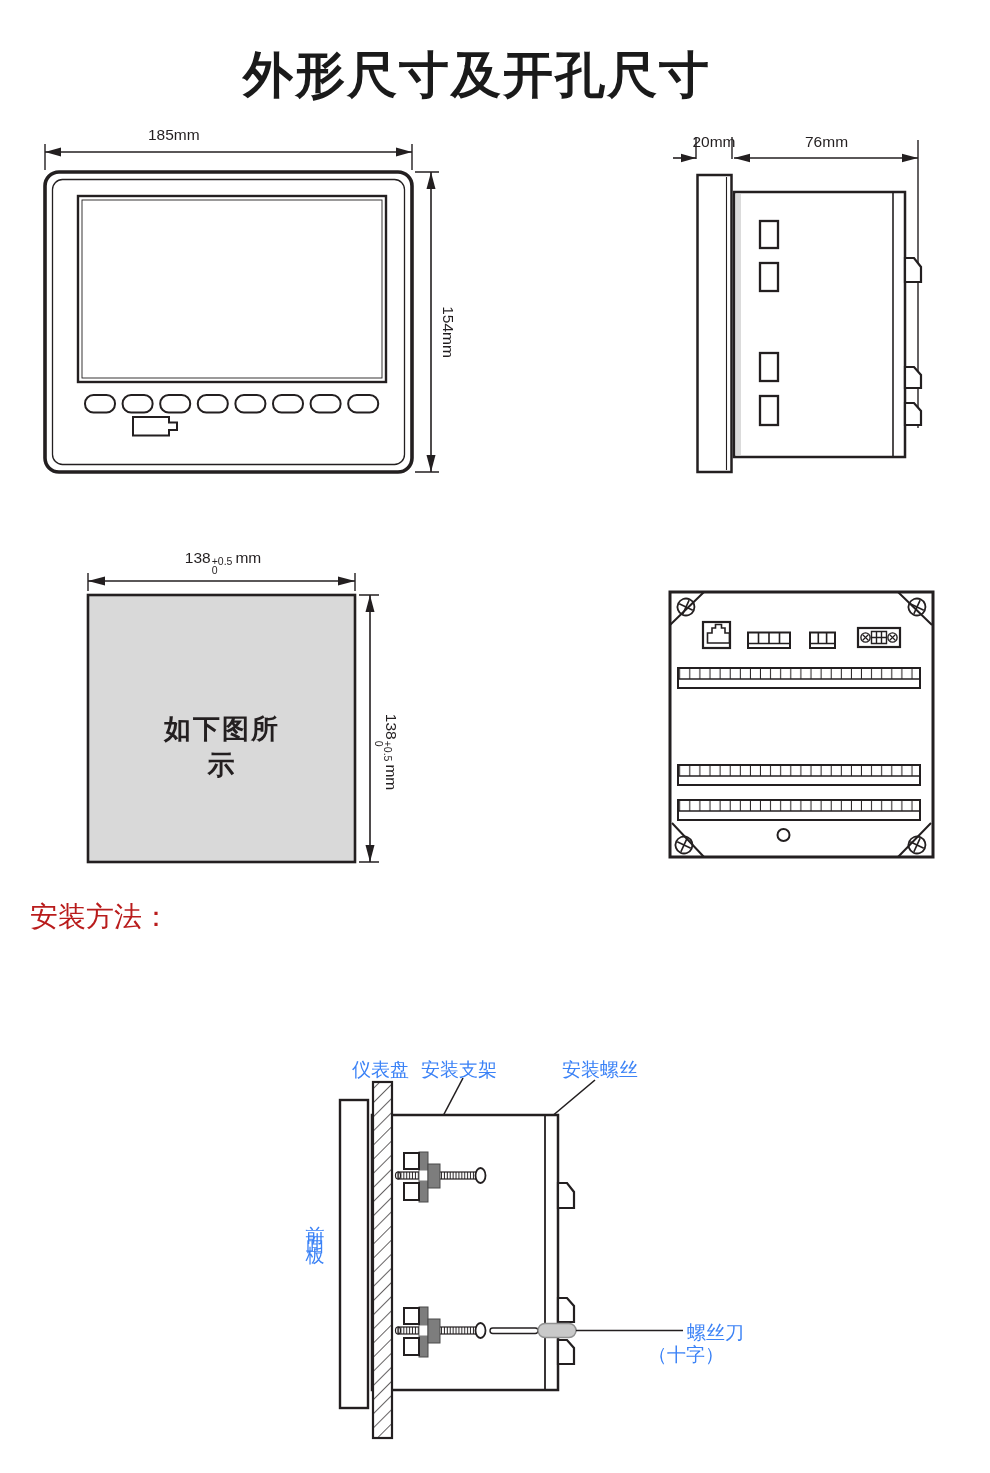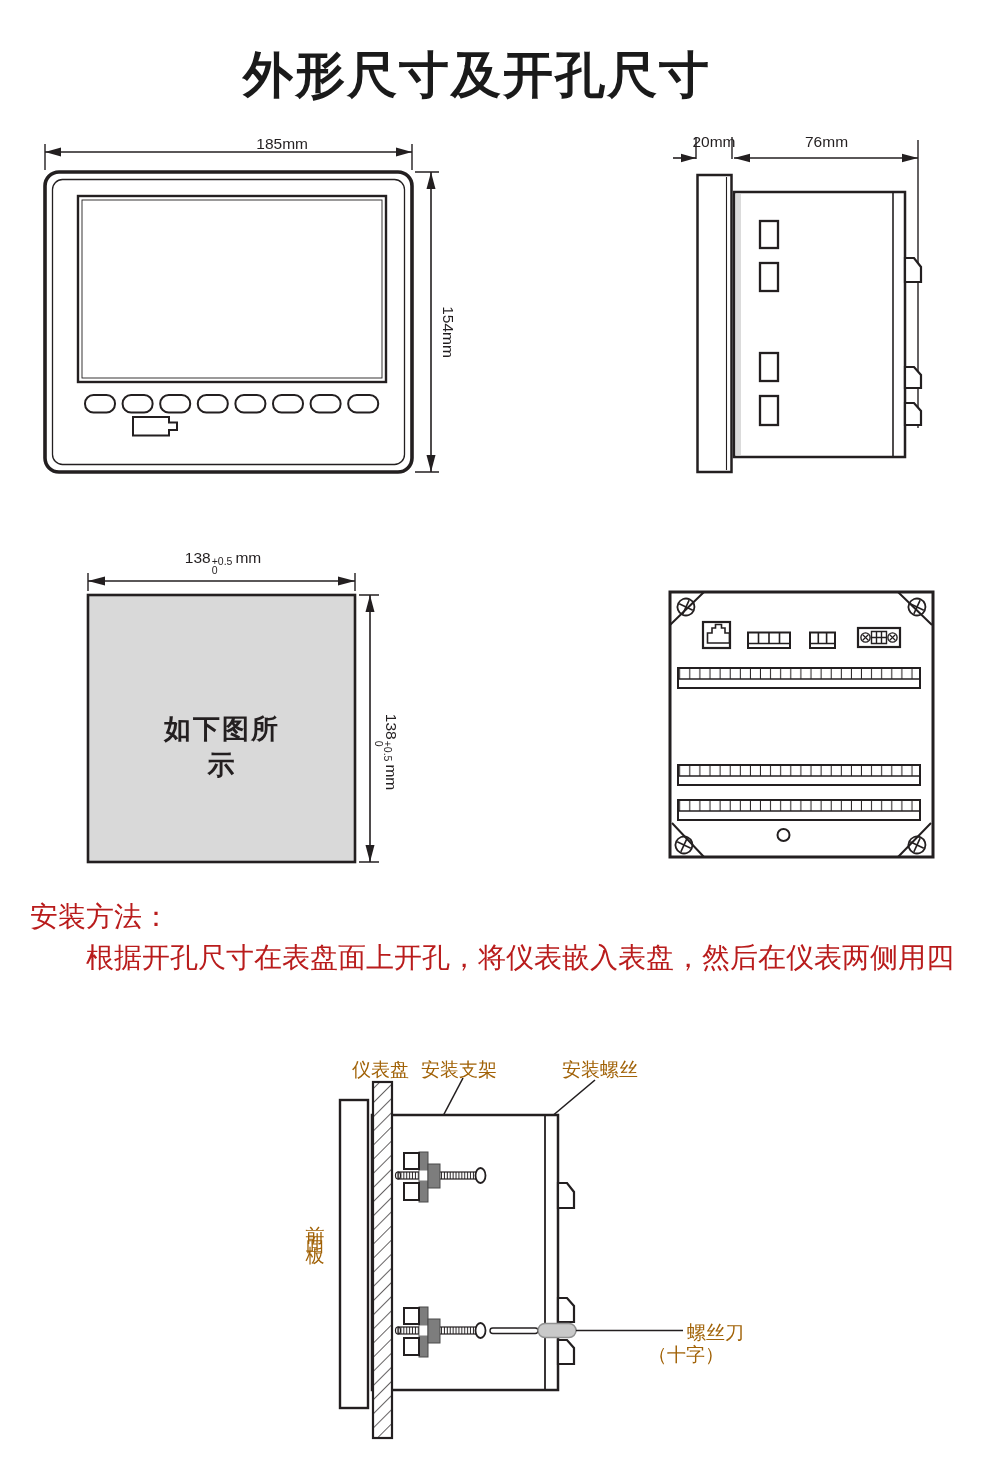--- a/index.html
+++ b/index.html
@@ -8,21 +8,21 @@
   .title{position:absolute;left:0;right:36px;top:42px;text-align:center;
          font-family:Liberation Sans, sans-serif;font-weight:bold;font-size:50px;
          letter-spacing:2px;color:#1a1a1a;}
   .dim{position:absolute;font-family:"Liberation Sans",sans-serif;font-size:15.5px;
        color:#231f20;white-space:nowrap;}
   .rot90{transform:rotate(90deg);transform-origin:0 0;}
   .tol{display:inline-flex;flex-direction:column;align-items:flex-start;
        font-size:10.5px;line-height:9px;margin:0 3px 0 1px;vertical-align:-2px;}
   .cutlabel{position:absolute;font-size:27px;font-weight:bold;letter-spacing:2px;}
   .bodytext{position:absolute;font-size:28px;line-height:34px;white-space:nowrap;color:#b91c1c;}
-  .cn{position:absolute;font-size:19px;white-space:nowrap;color:#a16207;}
+  .cn{position:absolute;font-size:19px;white-space:nowrap;color:#3b82f6;}
   .vert{writing-mode:vertical-rl;text-orientation:upright;letter-spacing:10px;line-height:1;}
   svg{position:absolute;overflow:visible;}
   .ln{fill:none;stroke:#231f20;}
   .wh{fill:#ffffff;stroke:#231f20;}
   .fl{fill:#231f20;stroke:none;}
   .gy{fill:#7d7d7d;stroke:#4a4a4a;stroke-width:1;}
 </style>
 </head>
 <body>
 
@@ -60,21 +60,21 @@
       <rect class="ln" x="125.2" y="267" width="30" height="17.5" rx="8.5" stroke-width="2"></rect>
       <rect class="ln" x="162.8" y="267" width="30" height="17.5" rx="8.5" stroke-width="2"></rect>
       <rect class="ln" x="200.4" y="267" width="30" height="17.5" rx="8.5" stroke-width="2"></rect>
       <rect class="ln" x="238" y="267" width="30" height="17.5" rx="8.5" stroke-width="2"></rect>
       <rect class="ln" x="275.6" y="267" width="30" height="17.5" rx="8.5" stroke-width="2"></rect>
       <rect class="ln" x="313.2" y="267" width="30" height="17.5" rx="8.5" stroke-width="2"></rect>
     </g>
 
     <path class="ln" stroke-width="2" d="M98,289 H134 V294.5 H142 V302 H134 V307.5 H98 Z"></path>
   </svg>
-  <div class="dim" style="left:148px;top:135px;width:160px;text-align:right">185mm</div>
+  <div class="dim" style="left:148px;top:126px;width:160px;text-align:left">185mm</div>
   <div class="dim rot90" style="left:457px;top:292px;width:80px;text-align:center">154mm</div>
 
   <svg style="left:660px;top:128px" width="330" height="360" viewBox="0 0 330 360">
     <g>
       <path class="ln" stroke-width="1.6" d="M13,30 H36"></path>
       <polygon class="fl" points="36,30 21,25.8 21,34.2"></polygon>
       <path class="ln" stroke-width="1.4" d="M36,9 V31 M72,9 V31"></path>
       <path class="ln" stroke-width="1.6" d="M74,30 H258"></path>
       <polygon class="fl" points="74,30 90,25.8 90,34.2"></polygon>
       <polygon class="fl" points="258,30 242,25.8 242,34.2"></polygon>
@@ -208,21 +208,20 @@
     </g>
     <g>
       <rect x="18" y="217" width="242" height="11" fill="url(#cells)" stroke="none"></rect>
       <rect class="ln" x="18" y="217" width="242" height="20" stroke-width="2"></rect>
       <path class="ln" stroke-width="1.5" d="M18,228 H260"></path>
     </g>
     <circle class="ln" cx="123.5" cy="252" r="6" stroke-width="2"></circle>
   </svg>
 
   <div class="bodytext" style="left:30px;top:900px">安装方法：</div>
-  <div class="bodytext" style="left:30px;top:941px;text-indent:56px">根据开孔尺寸在表盘面上开孔，将仪表嵌入表盘，然后在仪表两侧用四</div>
 
   <svg style="left:298px;top:1050px" width="465" height="423" viewBox="0 0 465 423">
     <defs>
       <pattern id="hatch" width="10" height="10" patternUnits="userSpaceOnUse" patternTransform="rotate(45)">
         <path d="M0,0 V10" stroke="#231f20" stroke-width="1.4" fill="none"></path>
       </pattern>
       <pattern id="coil" width="2.9" height="7" patternUnits="userSpaceOnUse">
         <path d="M1.4,0 V7" stroke="#231f20" stroke-width="1" fill="none"></path>
       </pattern>
     </defs>

